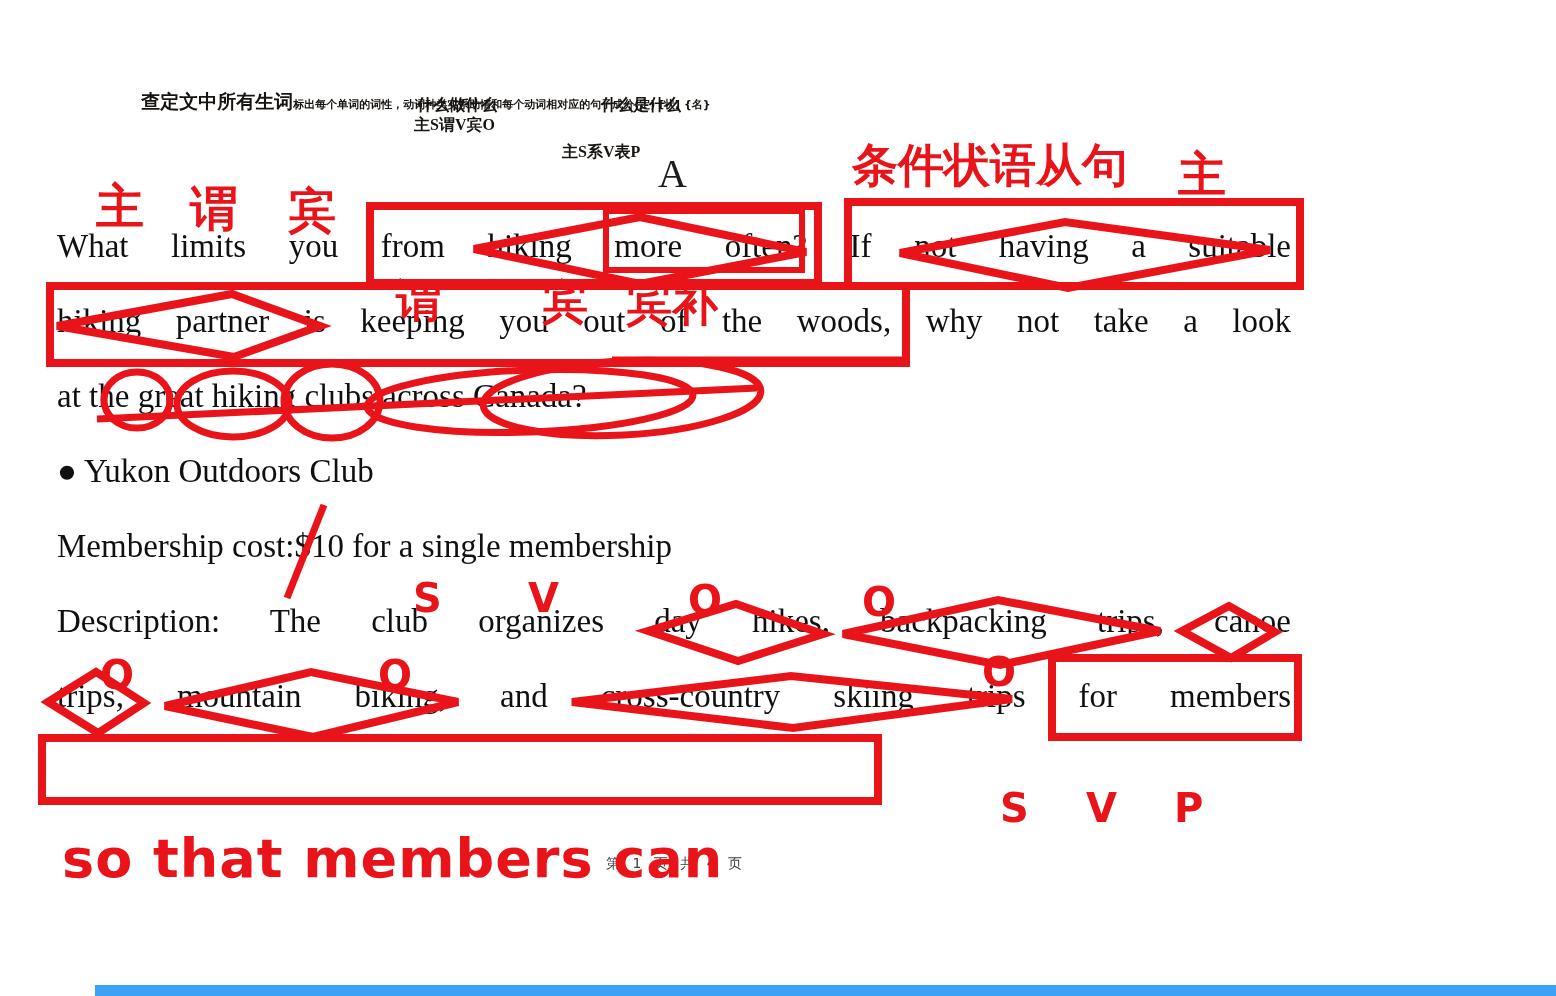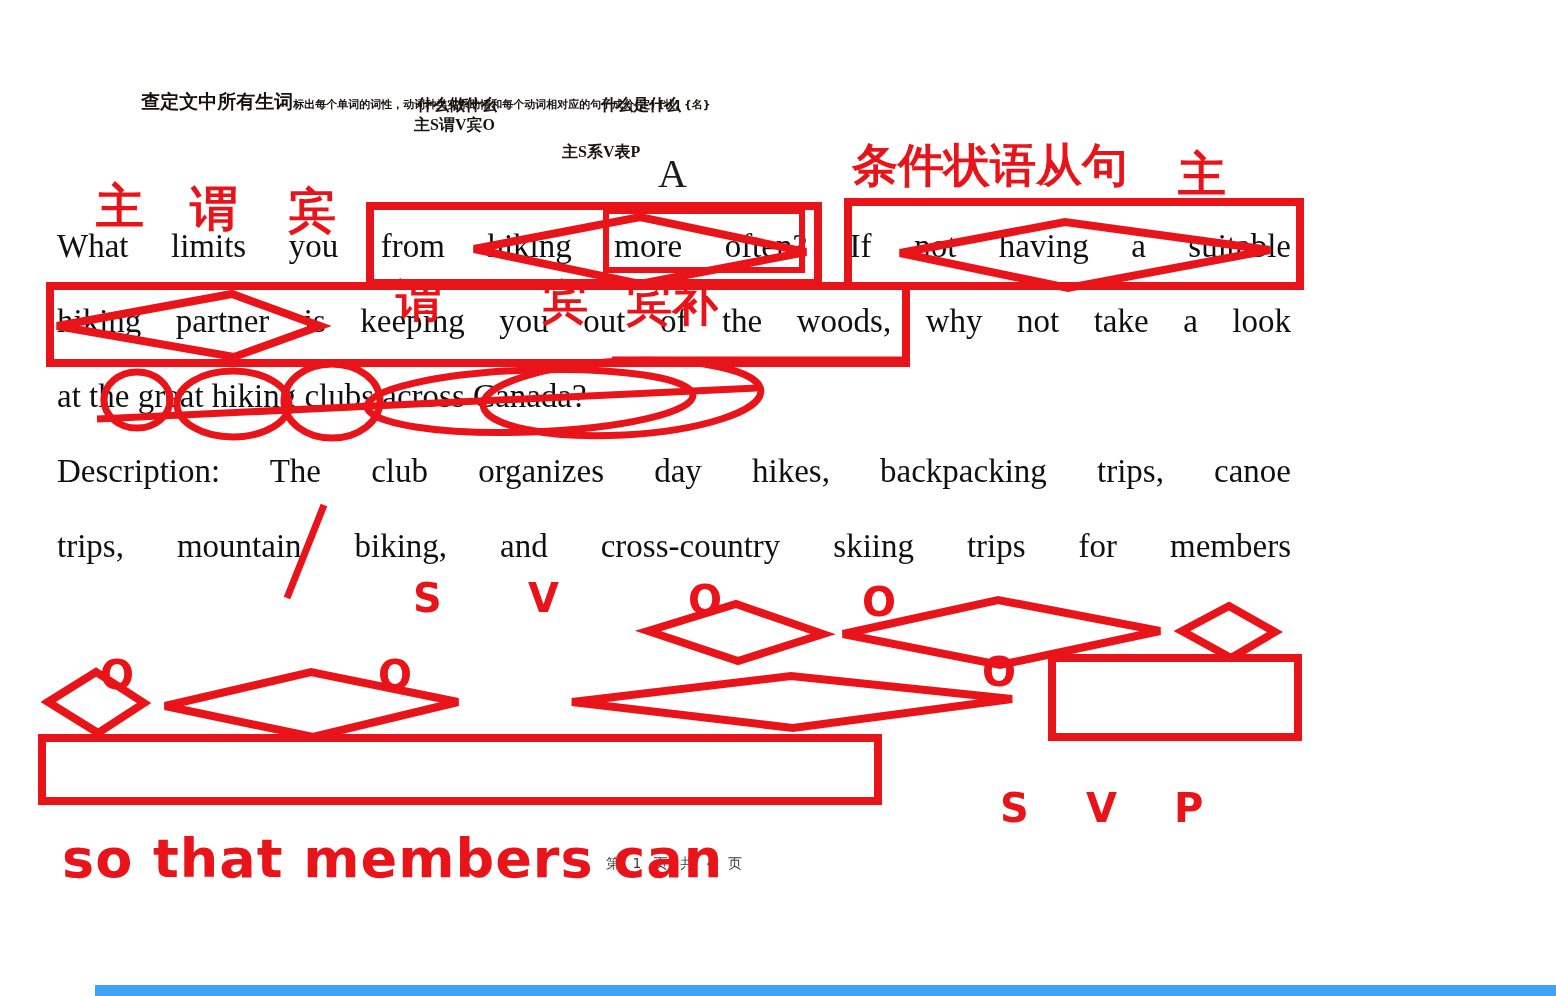--- a/index.html
+++ b/index.html
@@ -39,20 +39,22 @@
 <div class="abs hnote h2" style="left:601px;top:95px;">什么是什么</div>
 <div class="abs hnote h3" style="left:414px;top:115px;text-align:center;">主S谓V宾O</div>
 <div class="abs hnote h3" style="left:562px;top:115px;margin-top:27px;">主S系V表P</div>
 
 <div class="abs sectionA" style="left:658px;top:150px;">A</div>
 
 <div class="abs passage">
   <div class="pline just">What limits you from hiking more often? If not having a suitable</div>
   <div class="pline just">hiking partner is keeping you out of the woods, why not take a look</div>
   <div class="pline">at the great hiking clubs across Canada?</div>
+  <div class="pline">● Yukon Outdoors Club</div>
+  <div class="pline">Membership cost:$10 for a single membership</div>
   <div class="pline just">Description: The club organizes day hikes, backpacking trips, canoe</div>
   <div class="pline just">trips, mountain biking, and cross-country skiing trips for members</div>
 </div>
 
 <div class="abs footer" style="left:56px;top:855px;width:1240px;">第 1 页 共 4 页</div>
 
 <svg class="overlay" width="1556" height="996" viewBox="0 0 1556 996">
   <g stroke="#e9141a" fill="none" stroke-linejoin="miter">
 
     <rect x="370" y="206" width="448" height="77" stroke-width="8"></rect>

